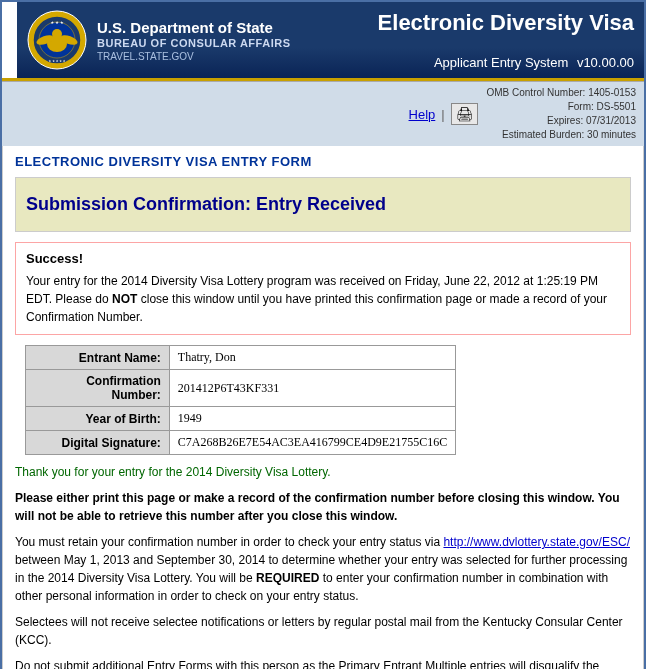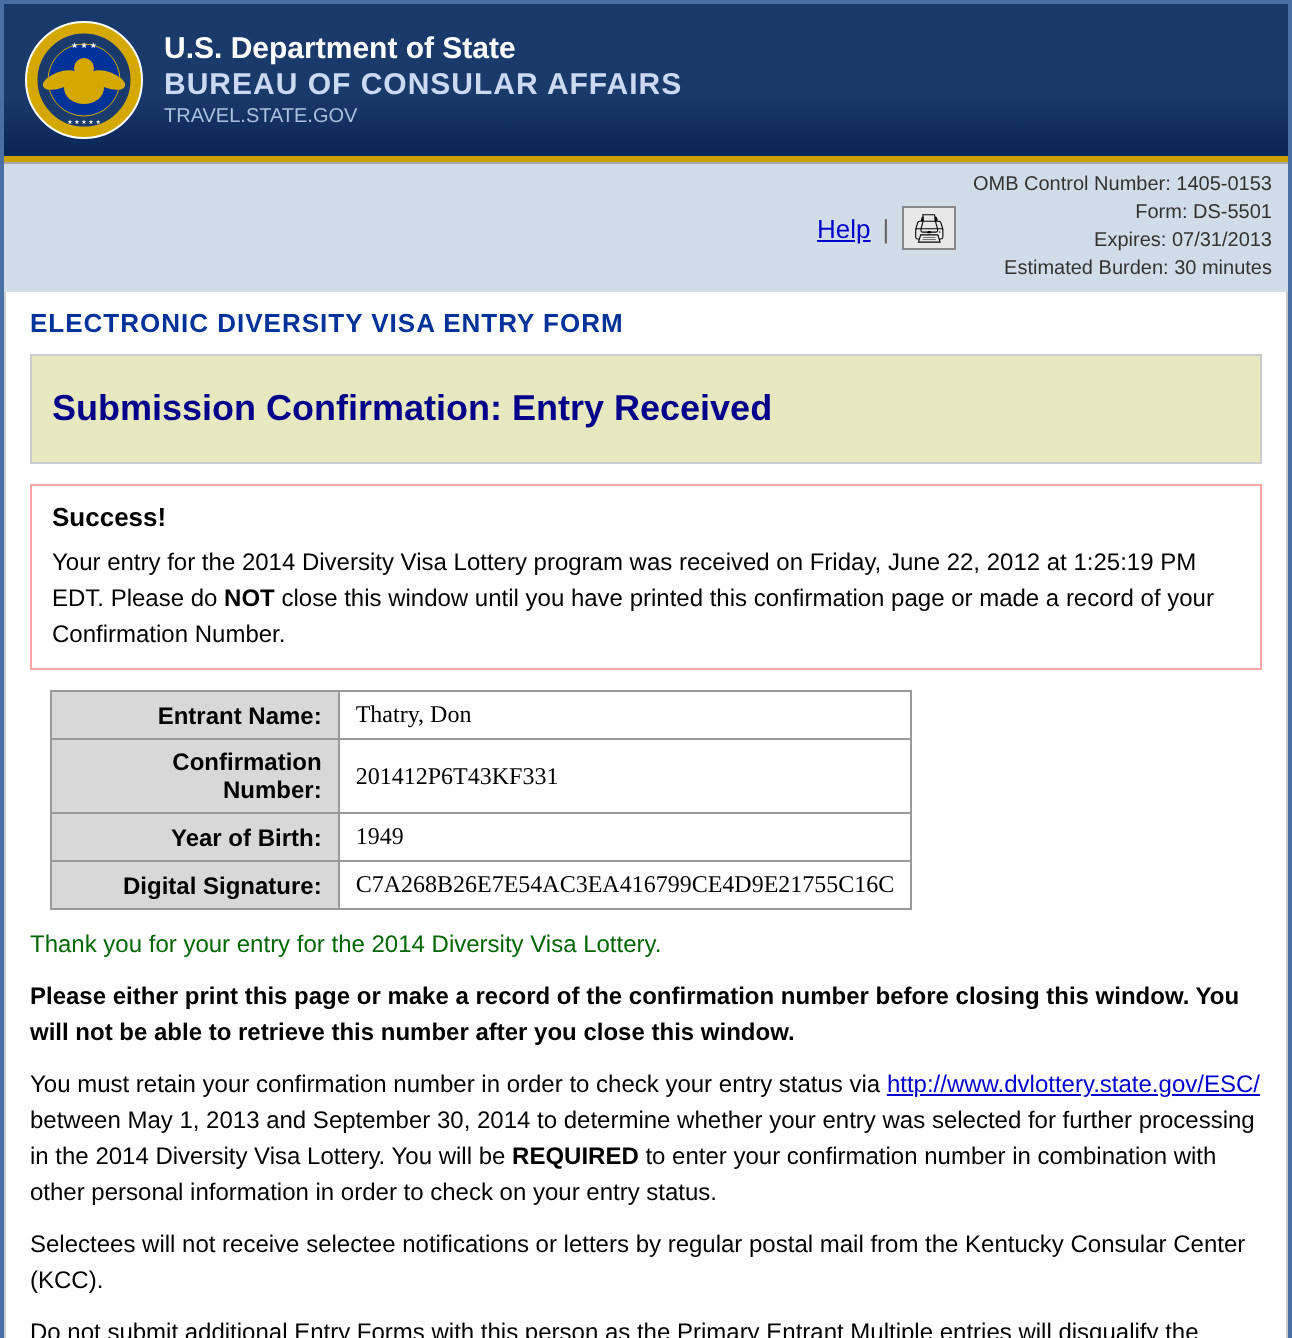--- a/index.html
+++ b/index.html
@@ -26,21 +26,21 @@
     }
     .header-title {
       color: #fff;
     }
     .header-title .dept {
       font-size: 15px;
       font-weight: bold;
       line-height: 1.2;
     }
     .header-title .bureau {
-      font-size: 15px;
+      font-size: 11px;
       font-weight: bold;
       letter-spacing: 0.5px;
       color: #ccd9f0;
     }
     .header-title .travel {
       font-size: 10px;
       color: #aac0e0;
       margin-top: 2px;
     }
     .header-right {
@@ -197,20 +197,21 @@
     .info-para a {
       color: #00c;
     }
 
     
     .outer {
       border: 2px solid #4a6fa5;
     }
     .header-wrapper {
       border-bottom: 3px solid #c8a000;
+      padding-left: 15px;
     }
   </style>
 </head>
 <body>
 
 <div class="outer">
 
   <div class="header-wrapper">
     <div class="header">
       <div class="header-left">
@@ -227,20 +228,27 @@
           <ellipse cx="18" cy="30" rx="9" ry="4" fill="#d4a800" transform="rotate(-20 18 30)"></ellipse>
           <ellipse cx="42" cy="30" rx="9" ry="4" fill="#d4a800" transform="rotate(20 42 30)"></ellipse>
 
           <text x="30" y="14" text-anchor="middle" fill="#fff" font-size="4">★ ★ ★</text>
           <text x="30" y="52" text-anchor="middle" fill="#fff" font-size="3">★ ★ ★ ★ ★</text>
         </svg>
         <div class="header-title">
           <div class="dept">U.S. Department of State</div>
           <div class="bureau">BUREAU OF CONSULAR AFFAIRS</div>
           <div class="travel">TRAVEL.STATE.GOV</div>
+        </div>
+      </div>
+      <div class="header-right">
+        <div class="edv-title">Electronic Diversity Visa</div>
+        <div class="app-entry">
+          <span>Applicant Entry System</span>
+          <span class="ver">v10.00.00</span>
         </div>
       </div>
     </div>
   </div>
 
   <div class="toolbar">
     <div class="toolbar-btns">
       <button class="help-btn">Help</button>
       <span class="divider-v">|</span>
       <button class="print-icon-btn" title="Print">

